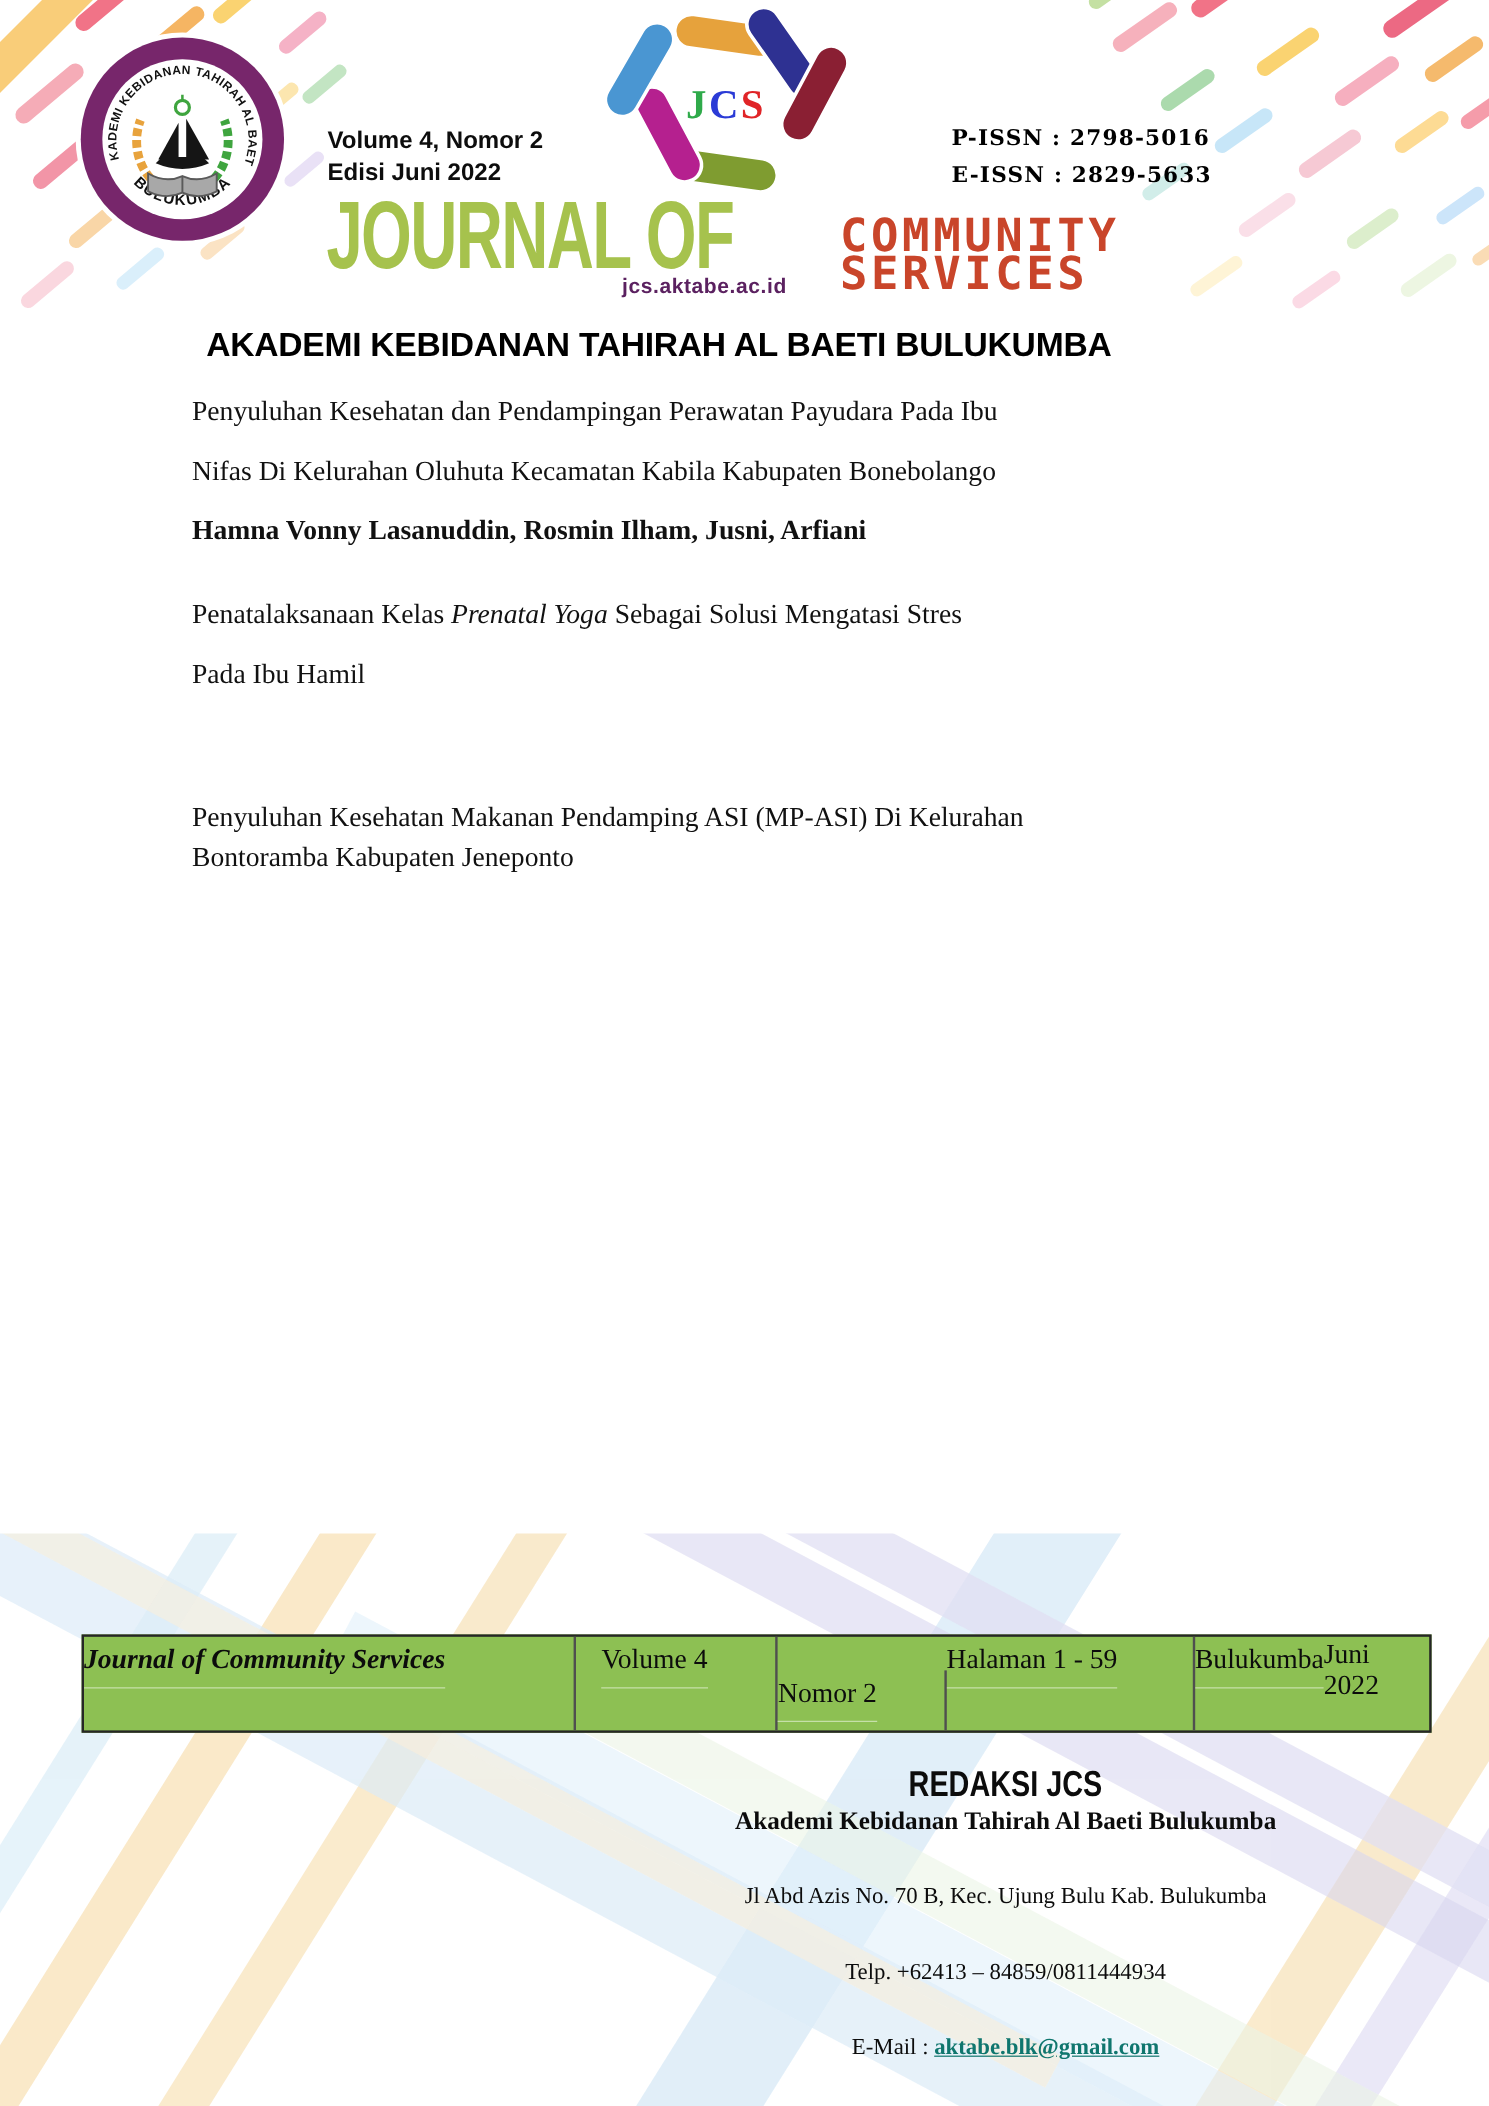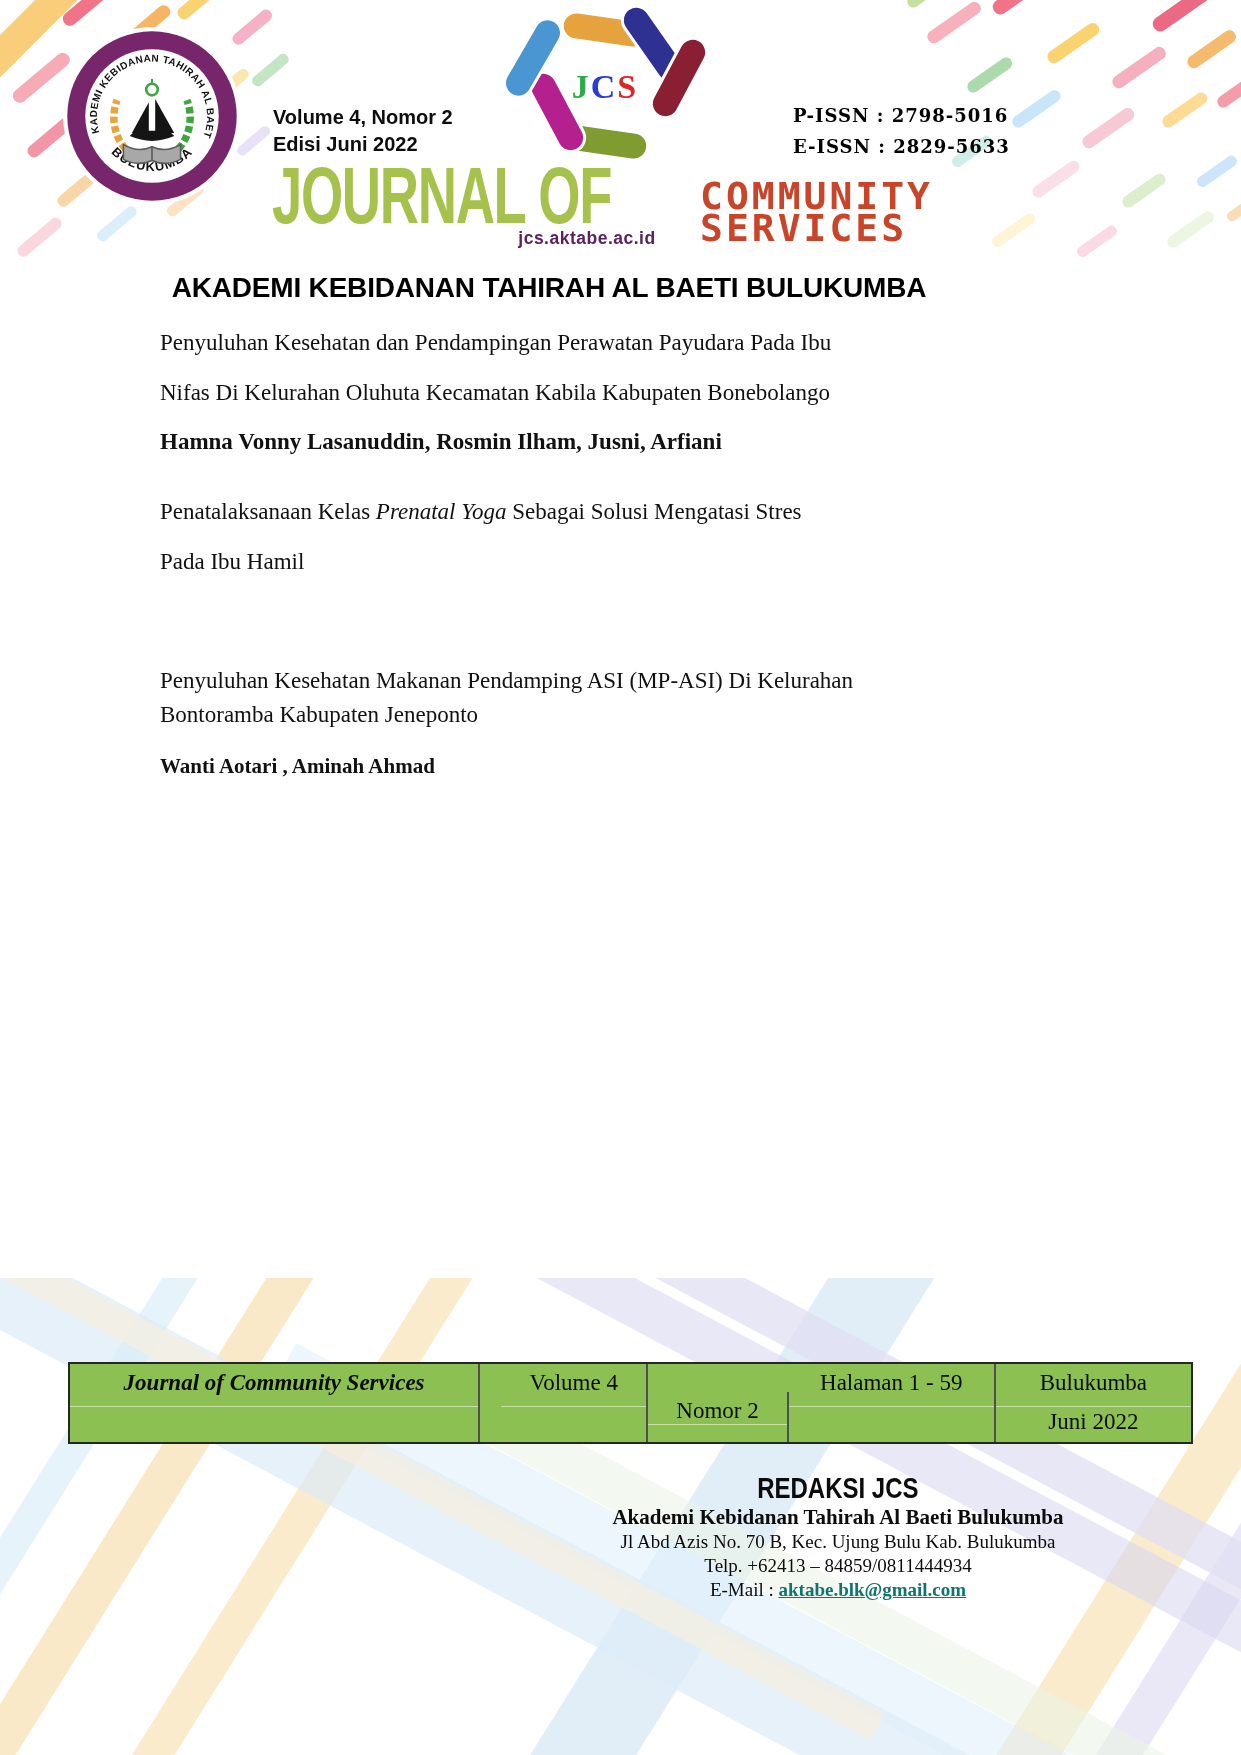--- a/index.html
+++ b/index.html
@@ -32,35 +32,35 @@
   #a2l1{top:499px;} #a2l2{top:549px;}
   #a2auth{top:616px;font-size:20.5px;}
   #a2auth .tail{font-weight:normal;}
   #a3l1{top:668px;} #a3l2{top:702px;}
   #a3auth{top:754px;font-size:21px;}
   .it{font-style:italic;}
 
   
   #info-table{left:68px;top:1362px;width:1125px;height:82px;display:flex;
       border:2px solid #262626;box-sizing:border-box;background:#8dc053;z-index:5;}
-  .col{display:flex;flex-direction:column;box-sizing:border-box;border-right:2px solid #4f4f4f;}
+  .col{display:flex;flex-direction:row;box-sizing:border-box;border-right:2px solid #4f4f4f;}
   .col:last-child{border-right:none;}
   .cell{box-sizing:border-box;display:flex;justify-content:center;align-items:flex-start;
         font-size:23px;color:#0c0c0c;}
   .r1{height:43px;padding-top:6px;border-bottom:1px solid rgba(255,255,255,.5);}
   .r2{height:35px;padding-top:2px;}
   .c1{width:418px;} .c2{width:150px;margin-left:21px;} .c3{width:143px;margin-top:28px;} .c4{width:211px;} .c5{width:199px;}
   .jname{font-weight:bold;font-style:italic;}
 
   
   #footer{left:438px;top:1472px;width:800px;text-align:center;z-index:5;color:#0c0c0c;}
   #footer-title{font-family:"Liberation Sans",sans-serif;font-weight:bold;font-size:30px;
       line-height:32px;display:inline-block;transform:scaleX(.8);transform-origin:center top;}
   #footer-inst{font-weight:bold;font-size:21px;line-height:26px;}
-  .faddr{font-size:19px;line-height:24px;}
+  .faddr{font-size:19px;line-height:24px;margin-top:39px;}
   .email-link{color:#0f766e;text-decoration:underline;cursor:pointer;font-weight:bold;}
 
   .deco{pointer-events:none;}
 </style>
 </head>
 <body>
 
 <div id="page">
 
   <svg class="abs deco" style="left:0;top:0;" width="1241" height="310" viewBox="0 0 1241 310">
@@ -202,21 +202,20 @@
   <div class="abs cline title" id="a1l2">Nifas Di Kelurahan Oluhuta Kecamatan Kabila Kabupaten Bonebolango</div>
   <div class="abs cline auth" id="a1auth">Hamna Vonny Lasanuddin, Rosmin Ilham, Jusni, Arfiani</div>
 
   <div class="abs cline title" id="a2l1">
     <span>Penatalaksanaan Kelas </span><span class="it">Prenatal Yoga</span><span> Sebagai Solusi Mengatasi Stres</span>
   </div>
   <div class="abs cline title" id="a2l2">Pada Ibu Hamil</div>
 
   <div class="abs cline title" id="a3l1">Penyuluhan Kesehatan Makanan Pendamping ASI (MP-ASI) Di Kelurahan</div>
   <div class="abs cline title" id="a3l2">Bontoramba Kabupaten Jeneponto</div>
-  <div class="abs cline auth" id="a3auth">Wanti Aotari , Aminah Ahmad</div>
 
   <div class="abs" id="info-table">
     <div class="col c1">
       <div class="cell r1 jname">Journal of Community Services</div>
       <div class="cell r2"></div>
     </div>
     <div class="col c2">
       <div class="cell r1">Volume 4</div>
       <div class="cell r2"></div>
     </div>

